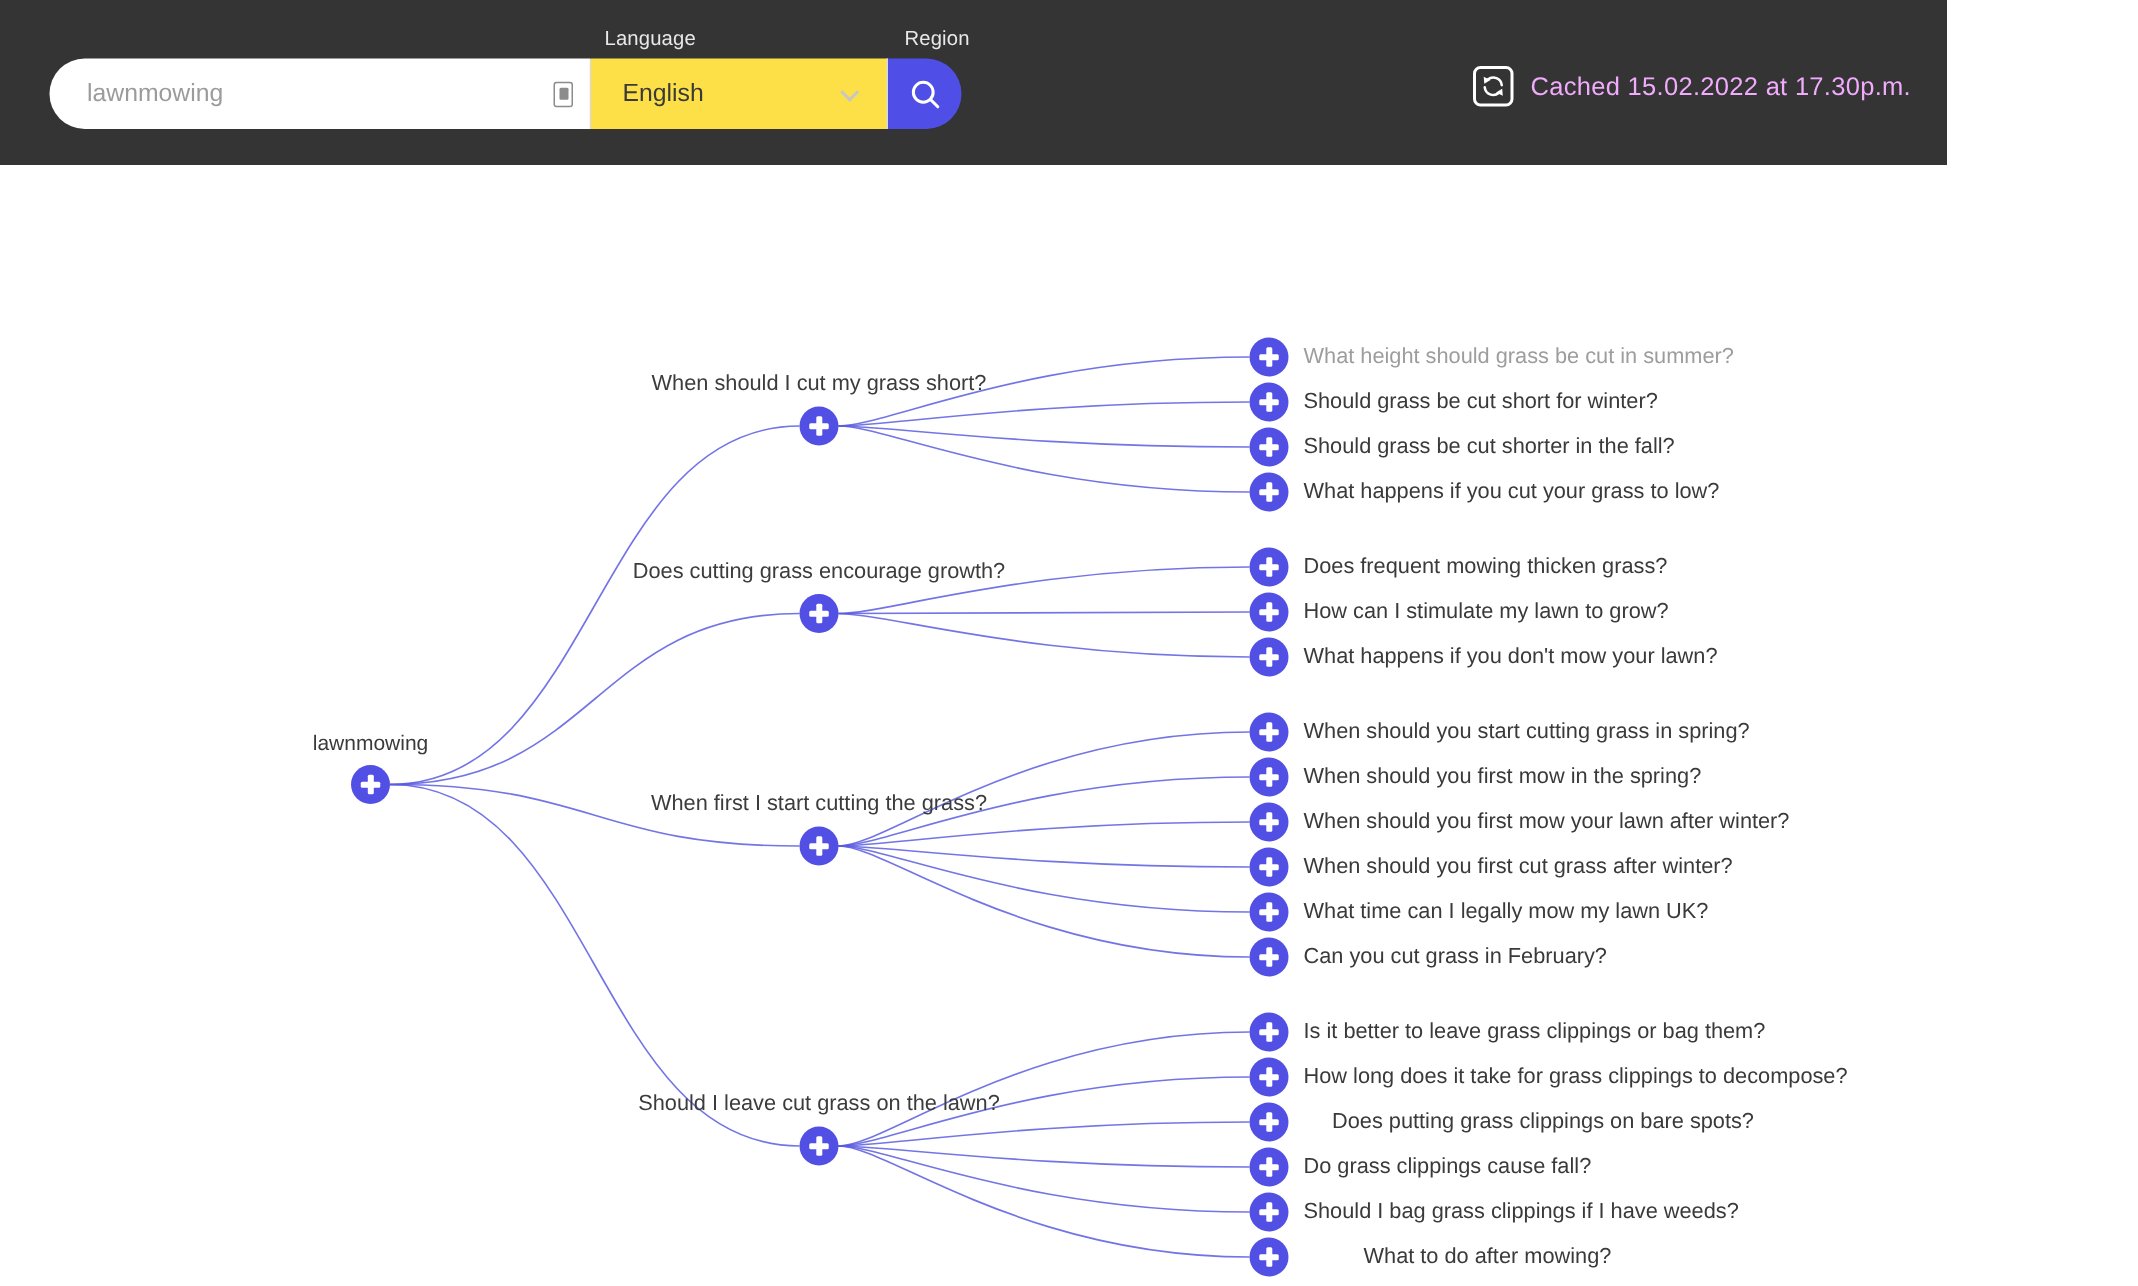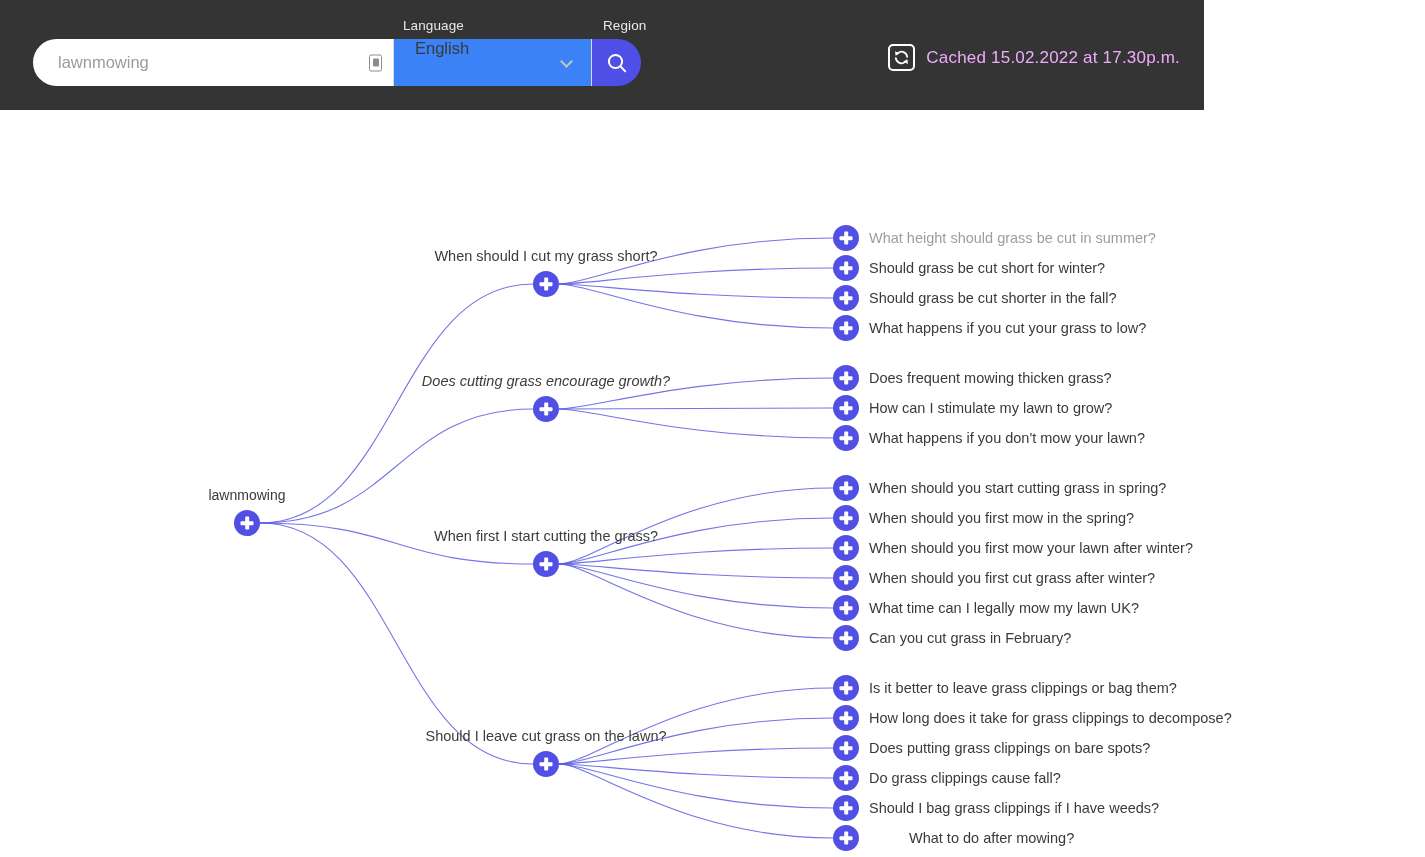--- a/index.html
+++ b/index.html
@@ -7,21 +7,21 @@
     margin: 0; padding: 0;
     width: 1425px; height: 857px;
     background: #ffffff;
     font-family: "Liberation Sans", sans-serif;
     overflow: hidden;
   }
 
   
   .header {
     position: absolute; left: 0; top: 0;
-    width: 1204px; height: 110px;
+    width: 1298px; height: 110px;
     background: #343434;
   }
   .field-label {
     position: absolute;
     font-size: 13.5px;
     color: #e8e8e8;
     letter-spacing: .1px;
     white-space: nowrap;
   }
   .label-language { left: 403px; top: 18px; }
@@ -61,22 +61,22 @@
   }
   .input-end-icon i {
     display: block;
     width: 6px; height: 8px;
     background: #8c8c8c;
     border-radius: 1px;
   }
 
   .select-box {
     position: relative;
-    background: #3b82f6;
-    display: flex; 
+    background: #fde047;
+    display: flex; align-items: center;
     border-right: 1px solid #d9d9d9;
   }
   .sel-language { width: 198px; }
   .sel-region   { width: 198px; }
   .select-box .value {
     font-size: 16.5px;
     color: #3a3a3a;
     padding-left: 21px;
   }
   .chevron {
@@ -343,21 +343,21 @@
       <div class="node-label branch" style="left: 546px; top: 76px;">When should I cut my grass short?</div>
       <div class="node" style="left: 846px; top: 50px;"></div>
       <div class="node-label leaf dim" style="left: 869px; top: 50px;">What height should grass be cut in summer?</div>
       <div class="node" style="left: 846px; top: 80px;"></div>
       <div class="node-label leaf" style="left: 869px; top: 80px;">Should grass be cut short for winter?</div>
       <div class="node" style="left: 846px; top: 110px;"></div>
       <div class="node-label leaf" style="left: 869px; top: 110px;">Should grass be cut shorter in the fall?</div>
       <div class="node" style="left: 846px; top: 140px;"></div>
       <div class="node-label leaf" style="left: 869px; top: 140px;">What happens if you cut your grass to low?</div>
       <div class="node" style="left: 546px; top: 221px;"></div>
-      <div class="node-label branch" style="left: 546px; top: 201px; font-style: italic;">Does cutting grass encourage growth?</div>
+      <div class="node-label branch" style="left: 546px; top: 201px;">Does cutting grass encourage growth?</div>
       <div class="node" style="left: 846px; top: 190px;"></div>
       <div class="node-label leaf" style="left: 869px; top: 190px;">Does frequent mowing thicken grass?</div>
       <div class="node" style="left: 846px; top: 220px;"></div>
       <div class="node-label leaf" style="left: 869px; top: 220px;">How can I stimulate my lawn to grow?</div>
       <div class="node" style="left: 846px; top: 250px;"></div>
       <div class="node-label leaf" style="left: 869px; top: 250px;">What happens if you don't mow your lawn?</div>
       <div class="node" style="left: 546px; top: 376px;"></div>
       <div class="node-label branch" style="left: 546px; top: 356px;">When first I start cutting the grass?</div>
       <div class="node" style="left: 846px; top: 300px;"></div>
       <div class="node-label leaf" style="left: 869px; top: 300px;">When should you start cutting grass in spring?</div>
@@ -371,21 +371,21 @@
       <div class="node-label leaf" style="left: 869px; top: 420px;">What time can I legally mow my lawn UK?</div>
       <div class="node" style="left: 846px; top: 450px;"></div>
       <div class="node-label leaf" style="left: 869px; top: 450px;">Can you cut grass in February?</div>
       <div class="node" style="left: 546px; top: 576px;"></div>
       <div class="node-label branch" style="left: 546px; top: 556px;">Should I leave cut grass on the lawn?</div>
       <div class="node" style="left: 846px; top: 500px;"></div>
       <div class="node-label leaf" style="left: 869px; top: 500px;">Is it better to leave grass clippings or bag them?</div>
       <div class="node" style="left: 846px; top: 530px;"></div>
       <div class="node-label leaf" style="left: 869px; top: 530px;">How long does it take for grass clippings to decompose?</div>
       <div class="node" style="left: 846px; top: 560px;"></div>
-      <div class="node-label leaf" style="left: 869px; top: 560px;">Does putting grass clippings on bare spots?</div>
+      <div class="node-label leaf" style="left: 888px; top: 560px;">Does putting grass clippings on bare spots?</div>
       <div class="node" style="left: 846px; top: 590px;"></div>
       <div class="node-label leaf" style="left: 869px; top: 590px;">Do grass clippings cause fall?</div>
       <div class="node" style="left: 846px; top: 620px;"></div>
       <div class="node-label leaf" style="left: 869px; top: 620px;">Should I bag grass clippings if I have weeds?</div>
       <div class="node" style="left: 846px; top: 650px;"></div>
       <div class="node-label leaf" style="left: 869px; top: 650px; margin-left: 40px;">What to do after mowing?</div>
     </div>
 </div>
 
 </body></html>

